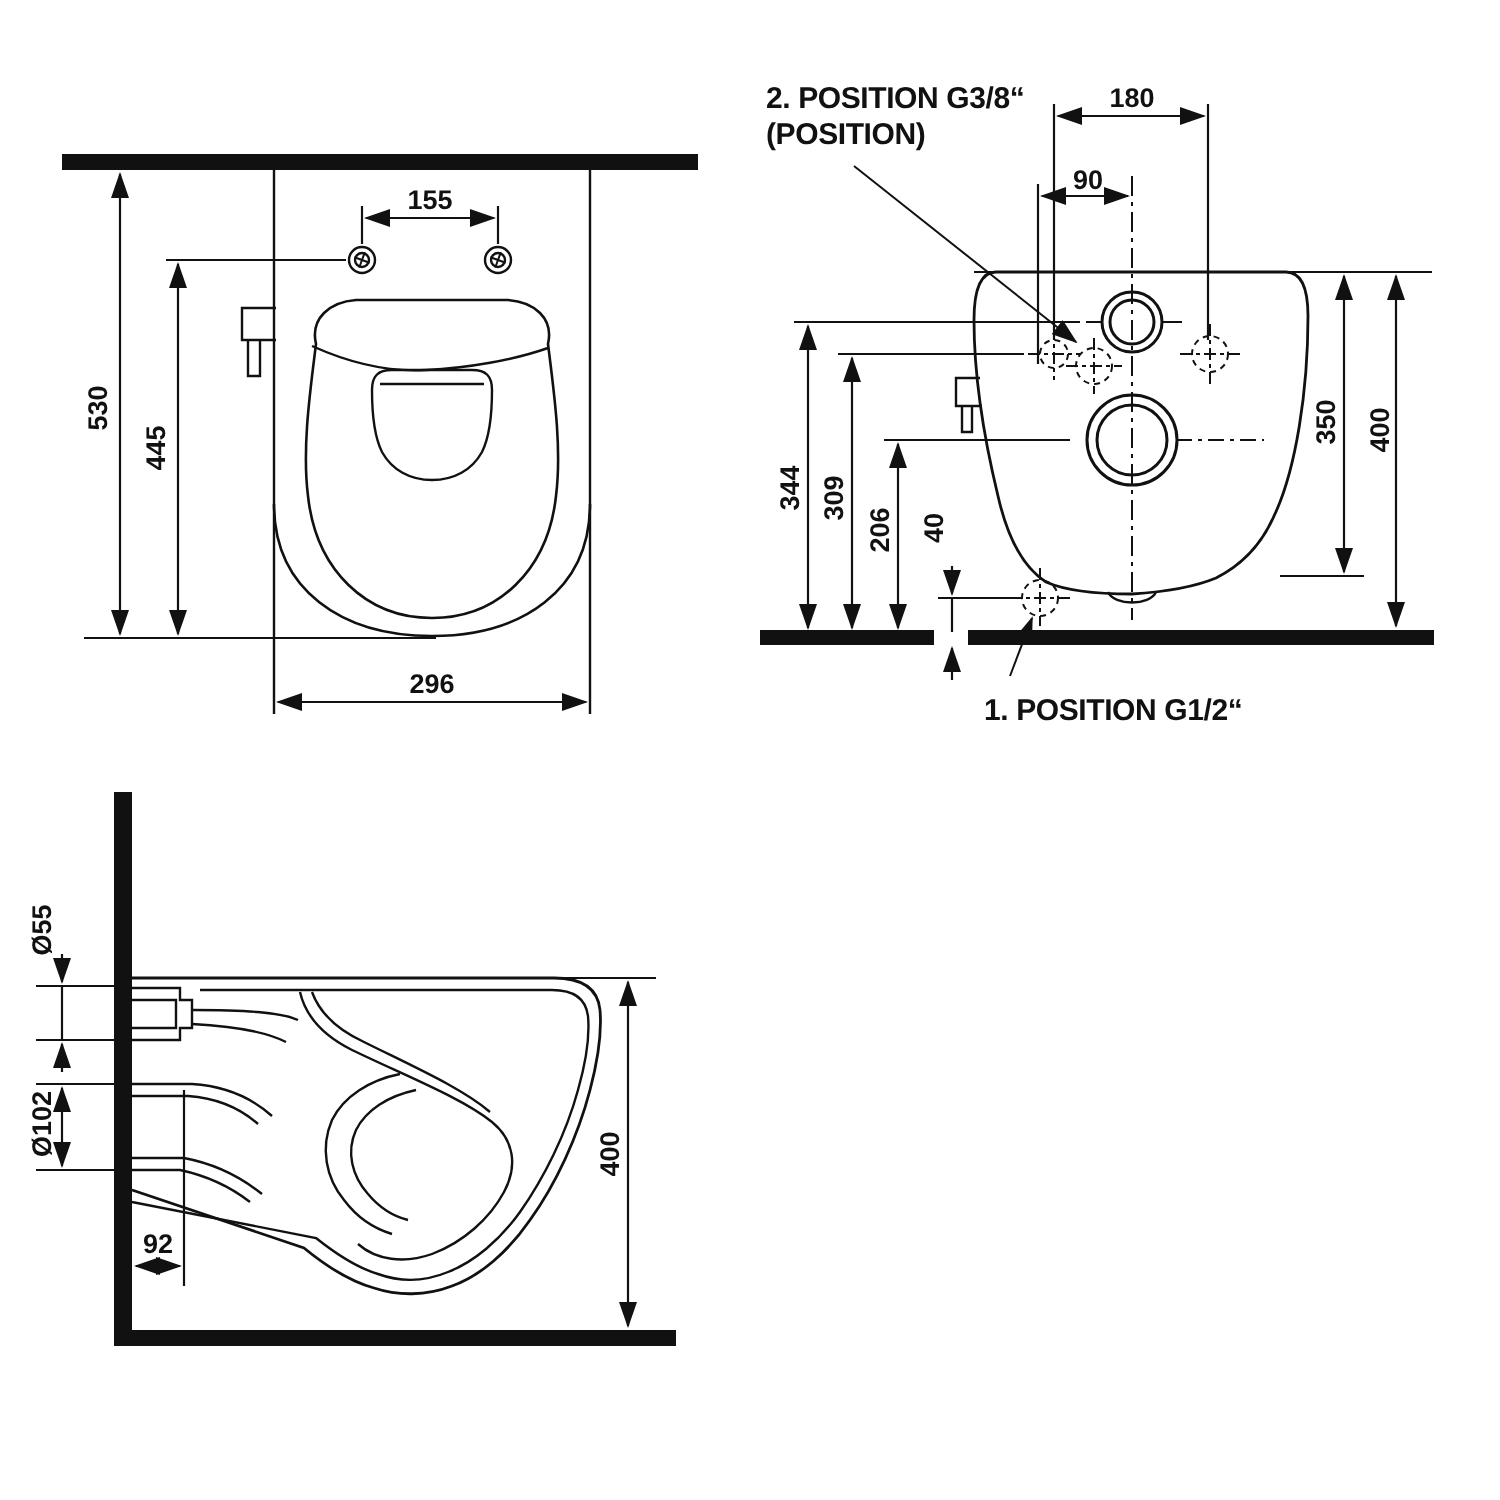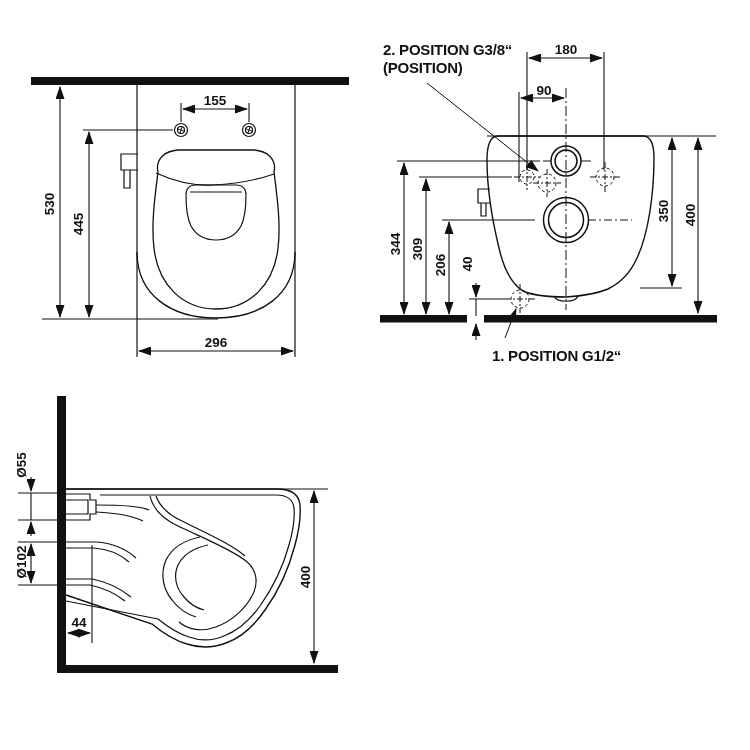--- a/index.html
+++ b/index.html
@@ -236,16 +236,16 @@
 <div class="lbl pos" style="left:383px;top:41px;">
   <span>2. POSITION G3/8“</span>
   <span>(POSITION)</span>
 </div>
 <div class="lbl pos" style="left:492px;top:347px;">
   <span>1. POSITION G1/2“</span>
 </div>
 
 <span class="lbl rot" style="left:21px;top:465px;">Ø55</span>
 <span class="lbl rot" style="left:21px;top:562px;">Ø102</span>
-<span class="lbl ctr" style="left:79px;top:622px;">44</span>
+<span class="lbl ctr" style="left:79px;top:622px;">92</span>
 <span class="lbl rot" style="left:305px;top:577px;">400</span>
 
 </div>
 
 </body></html>

